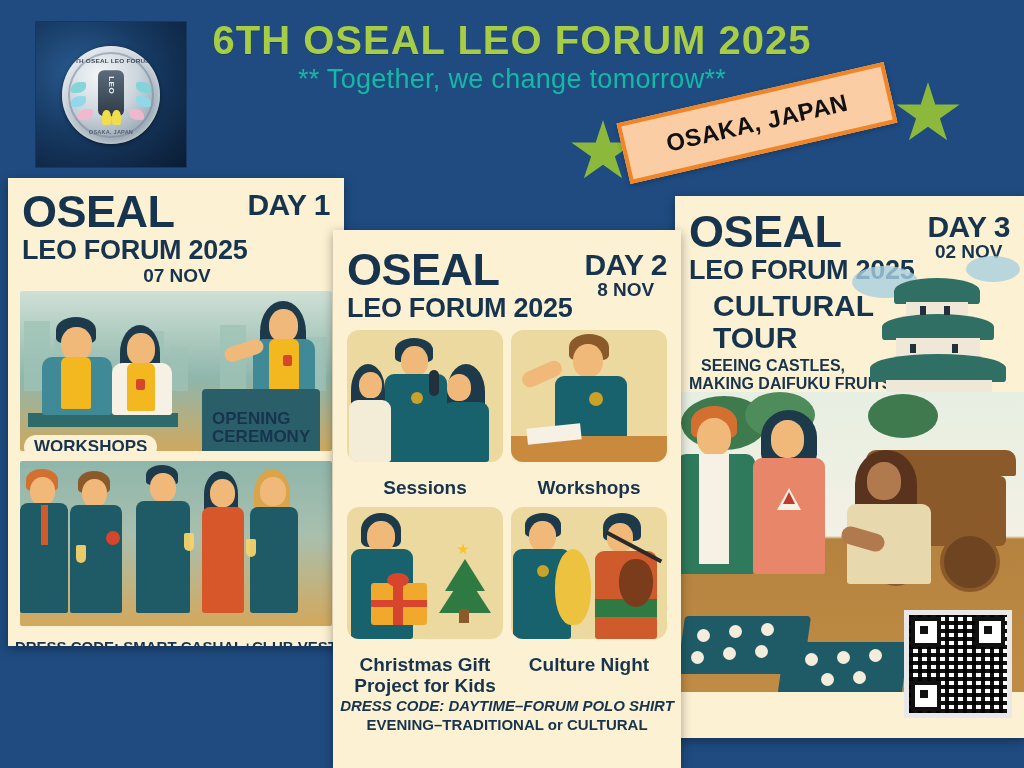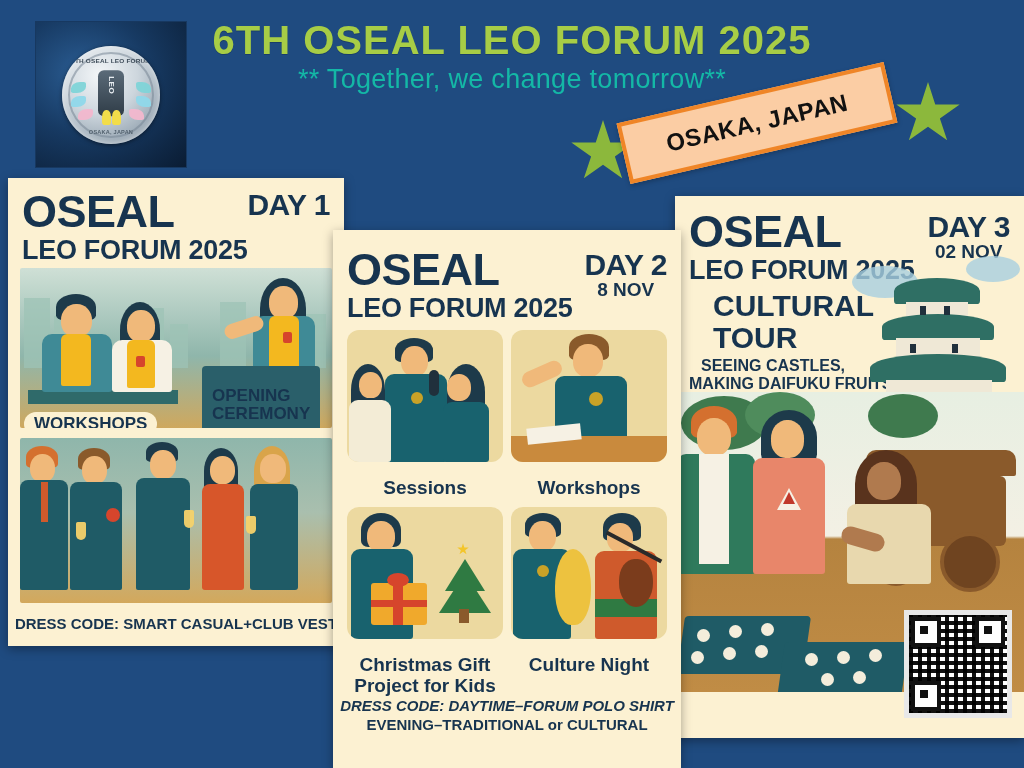--- a/index.html
+++ b/index.html
@@ -223,20 +223,21 @@
     <span>OSAKA, JAPAN</span>
   </div>
 
   <div class="poster" id="poster1">
     <div class="p-head">
       <div class="p-oseal">OSEAL</div>
       <div class="p-leoforum">LEO FORUM 2025</div>
       <div class="p-day">
         <div class="dnum">DAY 1</div>
       </div>
+      <div class="p-date-center">07 NOV</div>
     </div>
 
     <div class="illus" style="margin:4px 12px 0 12px;height:160px;border-radius:2px;">
       <div class="city-bg"></div>
       <div class="bldg" style="left:4px;width:26px;height:70px;"></div>
       <div class="bldg" style="left:34px;width:20px;height:52px;"></div>
       <div class="bldg" style="left:120px;width:24px;height:60px;"></div>
       <div class="bldg" style="left:150px;width:18px;height:44px;"></div>
       <div class="bldg" style="left:200px;width:26px;height:66px;"></div>
       <div class="bldg" style="right:6px;width:22px;height:54px;"></div>

